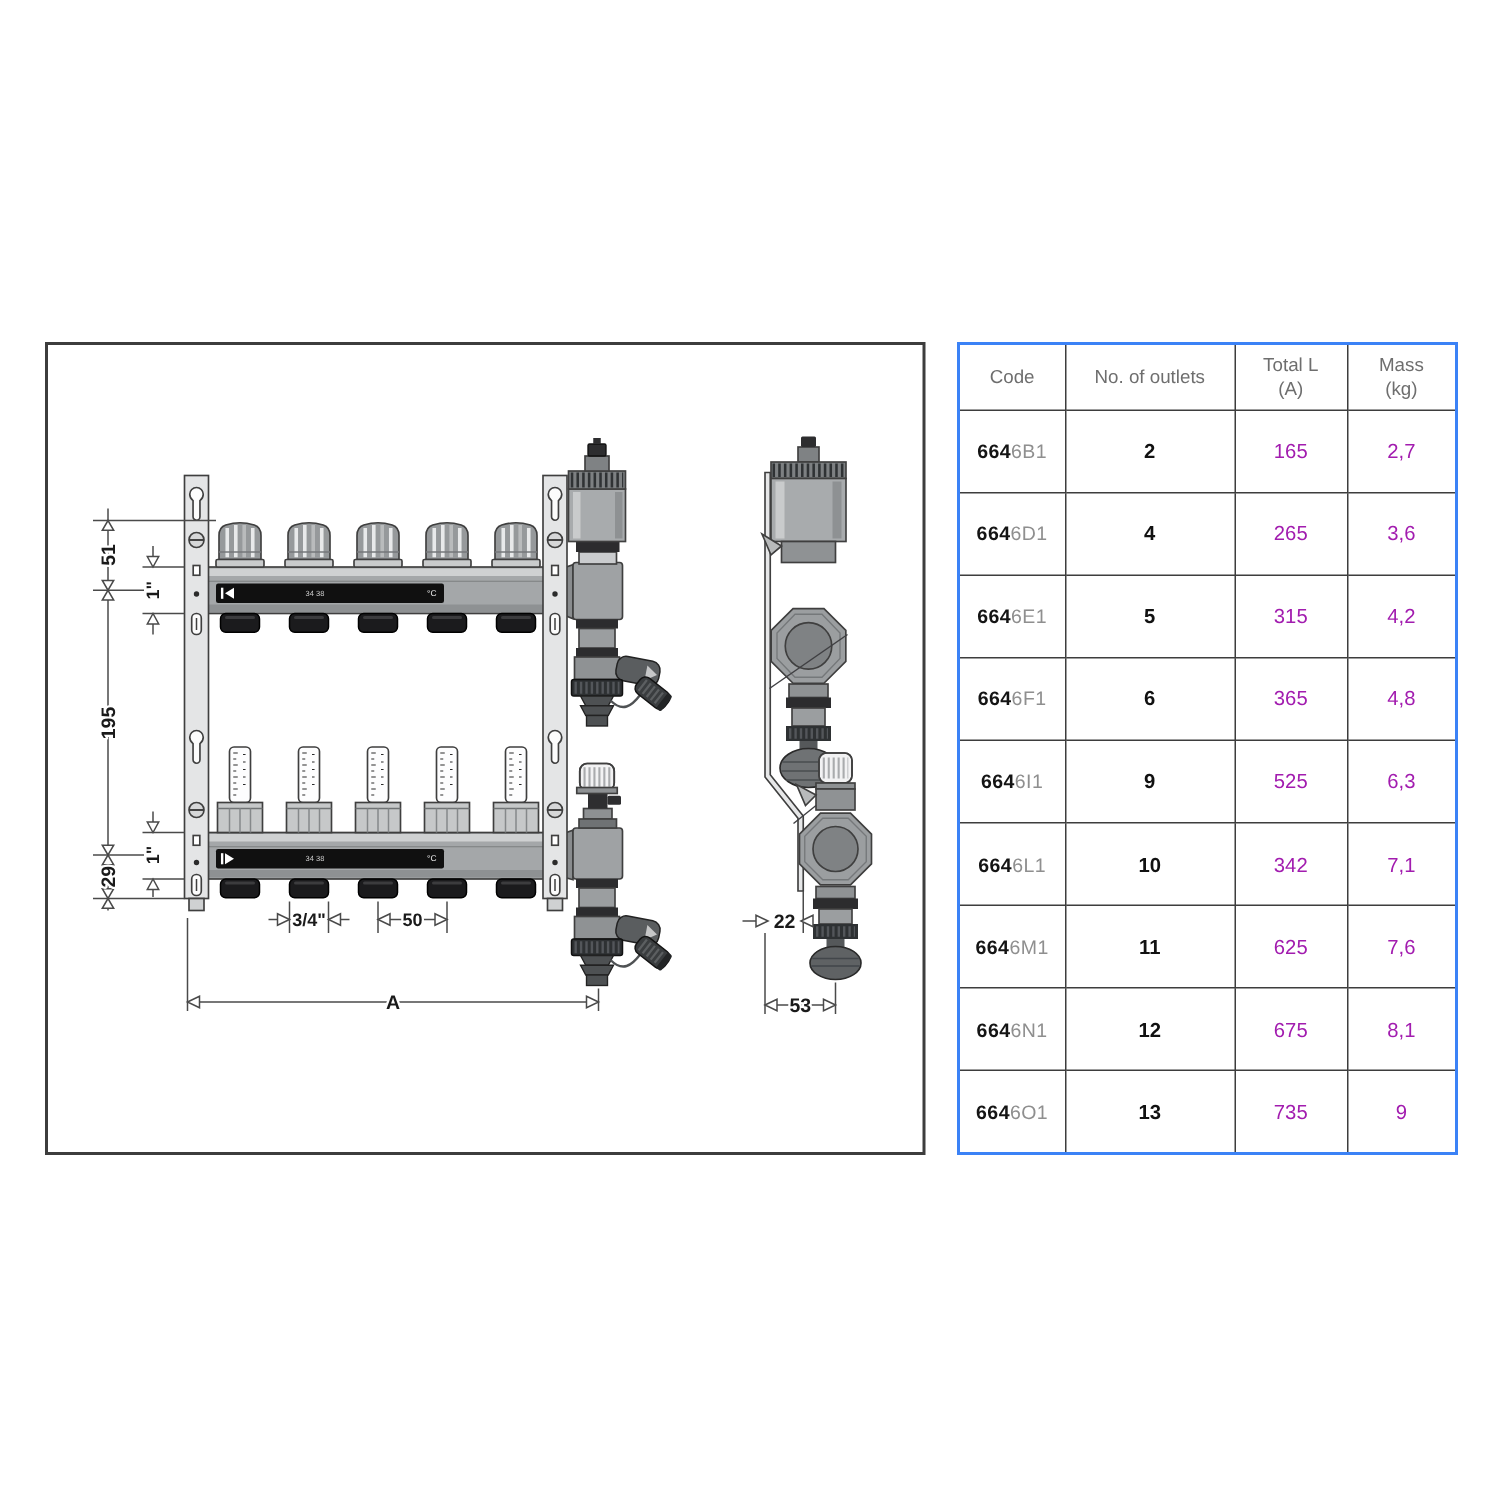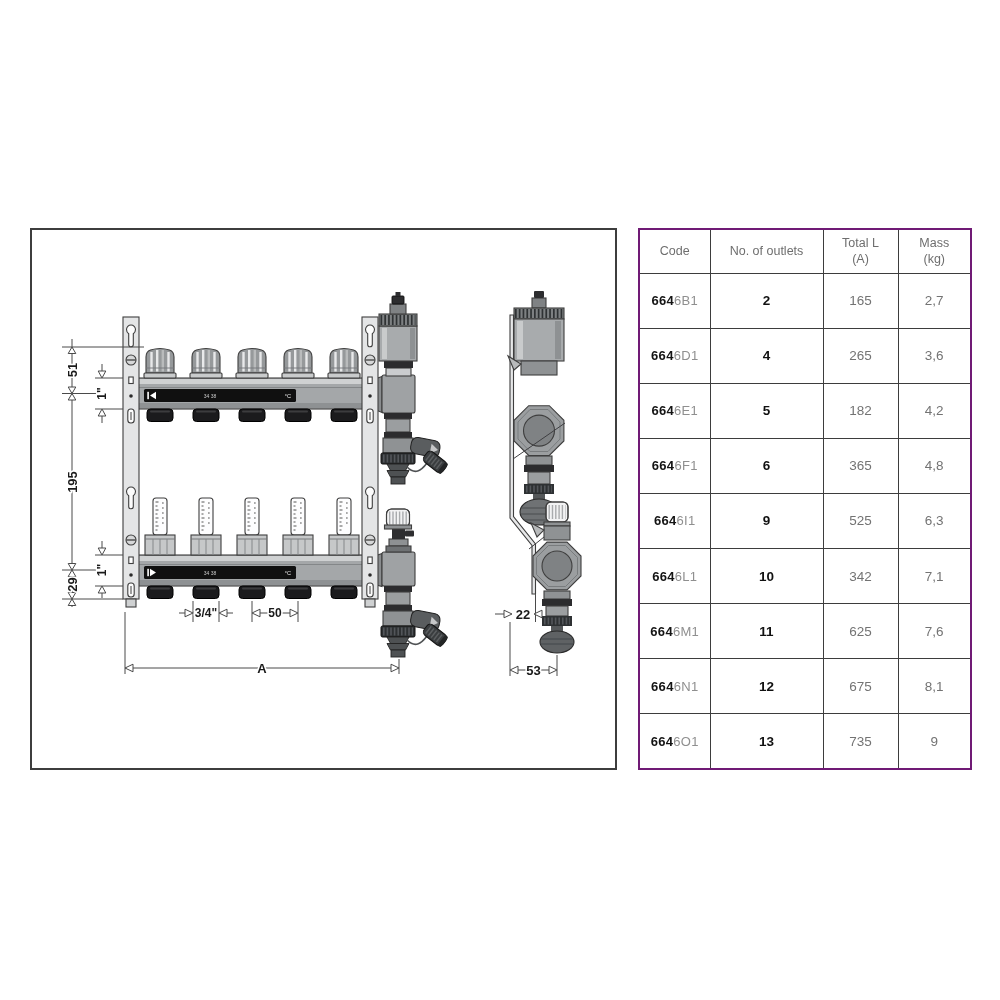--- a/index.html
+++ b/index.html
@@ -17,32 +17,32 @@
          paint-order:stroke;stroke:#fff;stroke-width:3px;stroke-linejoin:round;
          text-anchor:middle;dominant-baseline:central;}
   .dimtx.sm{font-size:12px;}
   .striptx{font-family:"Liberation Sans",sans-serif;font-size:5px;fill:#c9c9c9;
            dominant-baseline:central;}
   .striptx.unit{fill:#efefef;font-size:5.6px;}
 
   
   table.spec{position:absolute;left:638px;top:228px;width:332px;height:542px;
              border-collapse:collapse;table-layout:fixed;background:#fff;
-             border:2px solid #701a75;}
+             border:2px solid #3b82f6;}
   table.spec th,table.spec td{border:1.6px solid #3d3d3d;text-align:center;
              vertical-align:middle;padding:0;overflow:hidden;}
   table.spec thead tr{height:44px;}
   table.spec tbody tr{height:41.5px;}
   th .hl{display:block;font-weight:400;color:#6e6e6e;font-size:12.5px;line-height:1.3;}
   th .hl:empty{display:none;}
   td.c-code{font-size:13px;letter-spacing:.3px;}
   td.c-code .pfx{font-weight:bold;color:#141414;}
   td.c-code .sfx{font-weight:400;color:#8f8f8f;}
   td.c-out{font-weight:bold;color:#111;font-size:13.5px;}
-  td.c-val{font-weight:400;color:#737373;font-size:13.5px;}
+  td.c-val{font-weight:400;color:#a21caf;font-size:13.5px;}
 </style>
 </head>
 <body>
 
 <div class="canvas">
 
   <div class="draw-box">
     <svg viewBox="0 0 583 538">
       <defs>
         <g id="keyhole">
@@ -382,21 +382,21 @@
       <td class="c-out">4</td>
       <td class="c-val">265</td>
       <td class="c-val">3,6</td>
     </tr>
 
     <tr>
       <td class="c-code">
         <span class="pfx">664</span><span class="sfx">6E1</span>
       </td>
       <td class="c-out">5</td>
-      <td class="c-val">182</td>
+      <td class="c-val">315</td>
       <td class="c-val">4,2</td>
     </tr>
 
     <tr>
       <td class="c-code">
         <span class="pfx">664</span><span class="sfx">6F1</span>
       </td>
       <td class="c-out">6</td>
       <td class="c-val">365</td>
       <td class="c-val">4,8</td>

